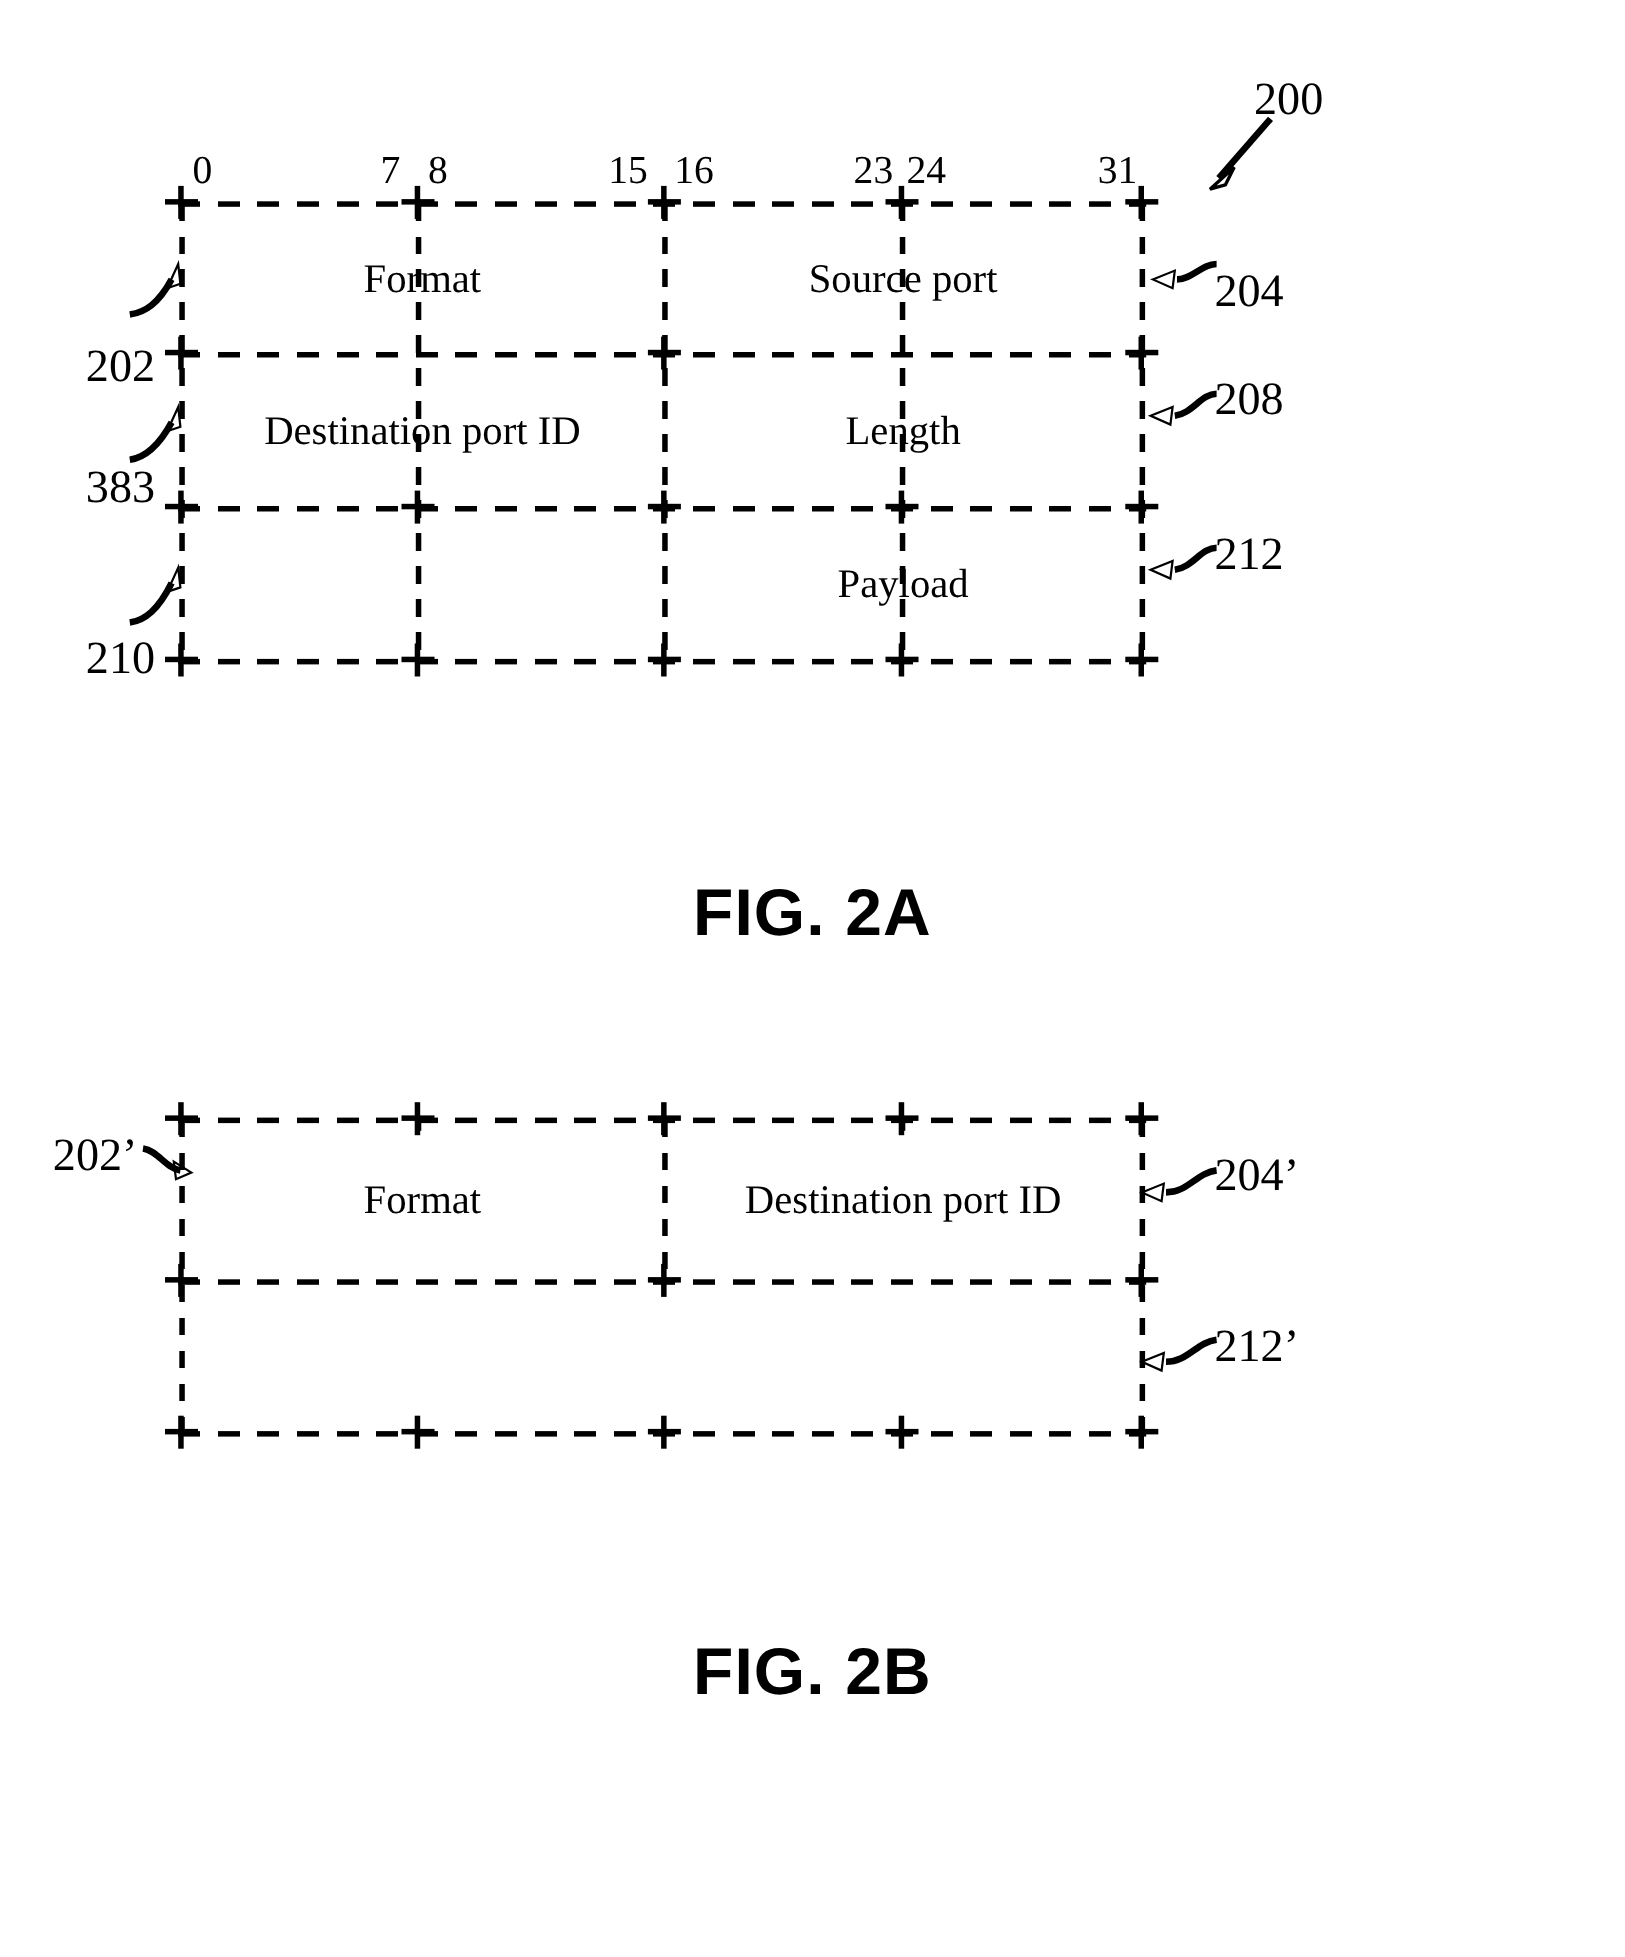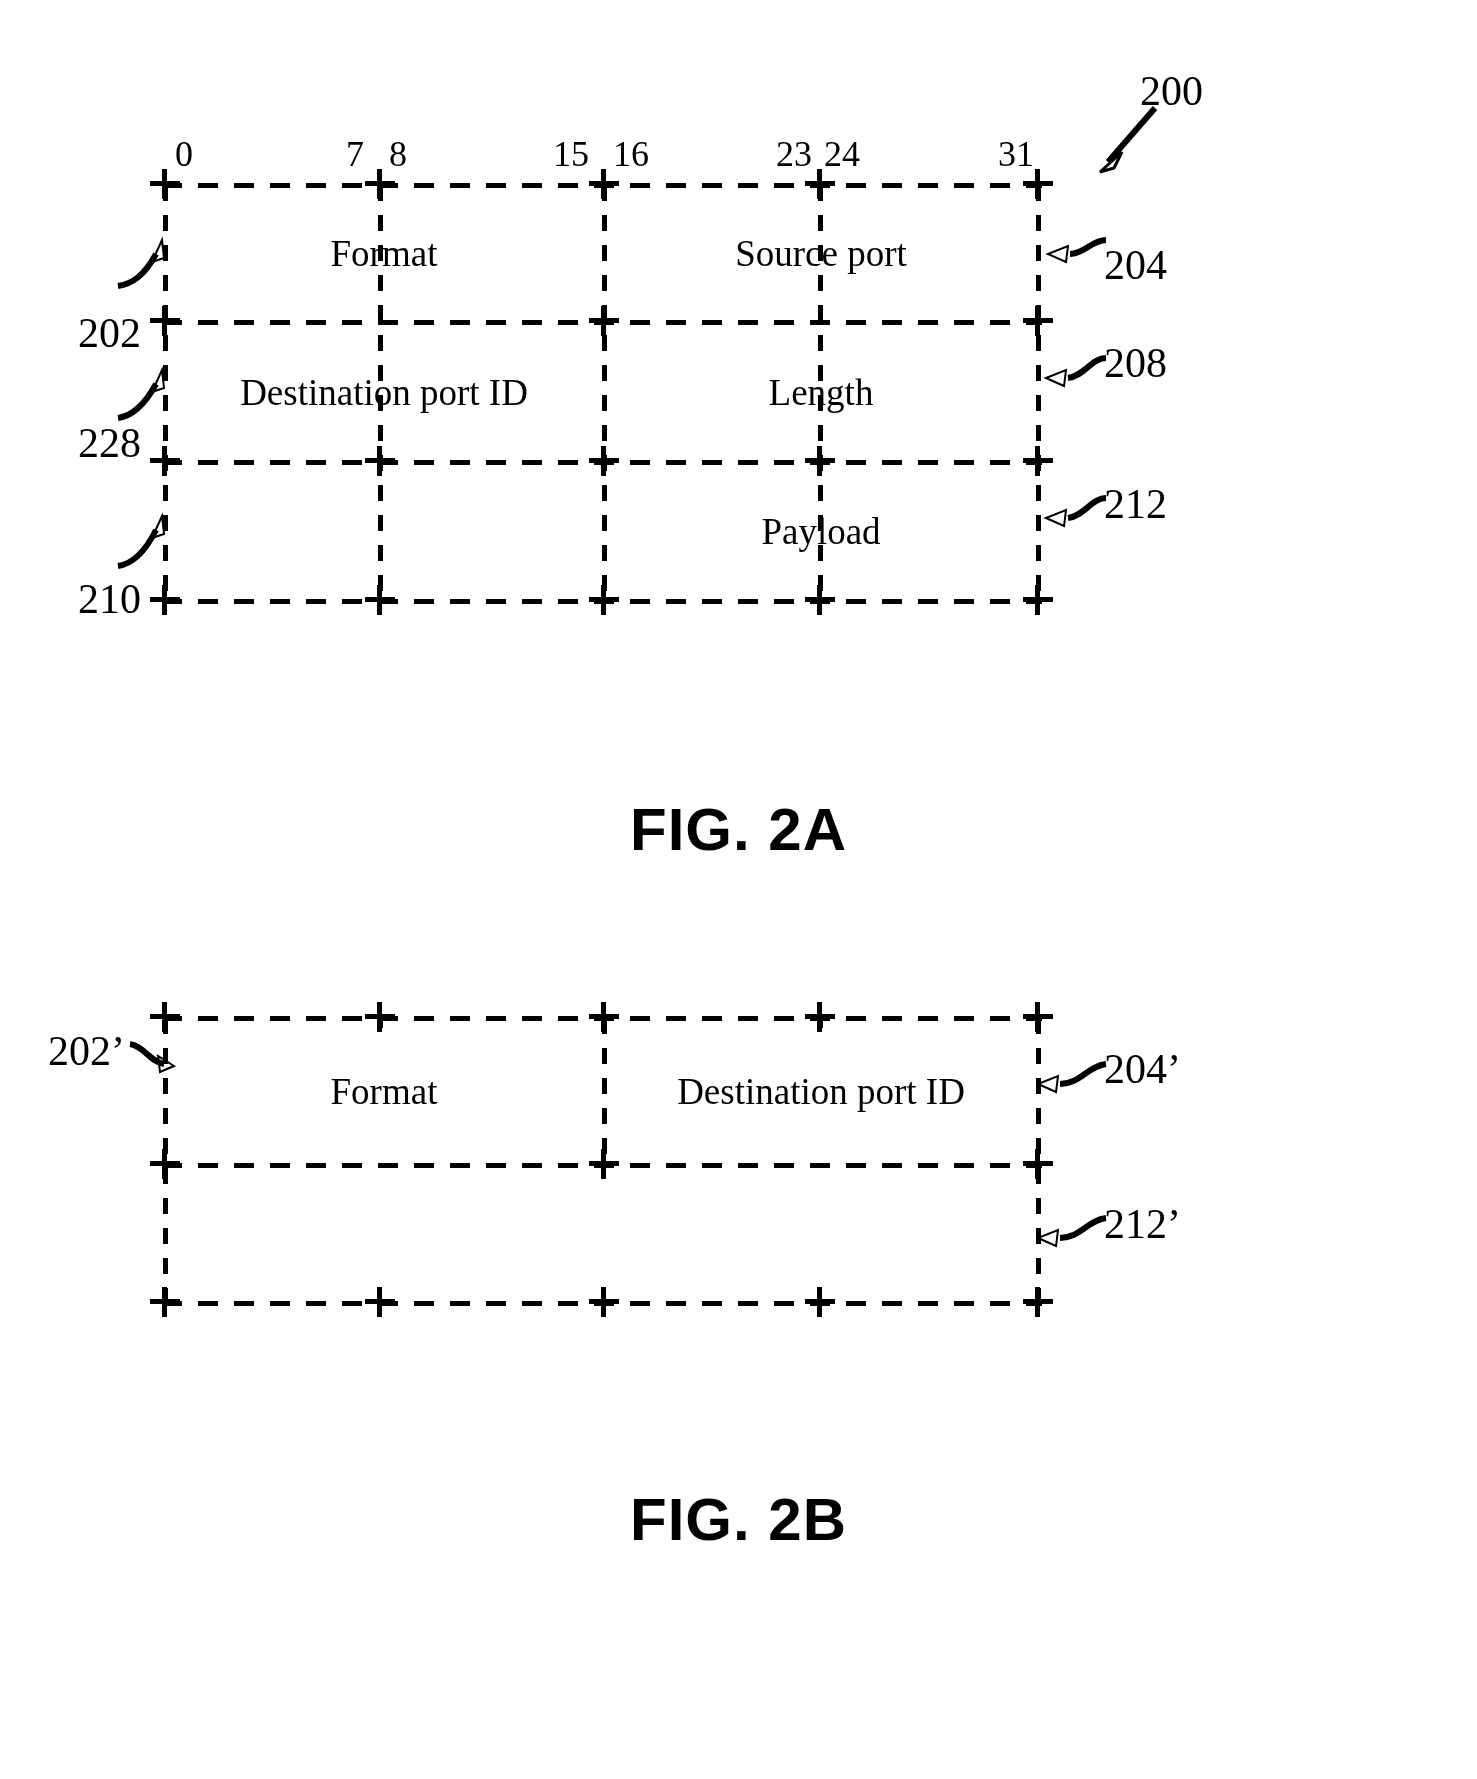--- a/index.html
+++ b/index.html
@@ -115,21 +115,21 @@
       <path d="M95 8 L48 62" stroke-width="6"></path>
       <path d="M40 72 L62 52 L54 68 Z" fill="#000" stroke="#000" stroke-width="3"></path>
     </svg>
 
     <div class="txt refnum" style="left:78px;top:284px;margin-top:28px;">202</div>
     <svg class="leader" style="left:112px;top:232px;width:64px;height:58px;" viewBox="0 0 64 58">
       <path d="M6 54 C20 52 32 44 44 22" stroke-width="6"></path>
       <path d="M50 8 L40 30 L52 26 Z" fill="#000" stroke="#000" stroke-width="2"></path>
     </svg>
 
-    <div class="txt refnum" style="left:78px;top:422px;">228</div>
+    <div class="txt refnum" style="left:78px;top:422px;">383</div>
     <svg class="leader" style="left:112px;top:362px;width:64px;height:60px;" viewBox="0 0 64 60">
       <path d="M6 56 C20 54 32 44 44 22" stroke-width="6"></path>
       <path d="M50 8 L40 30 L52 26 Z" fill="#000" stroke="#000" stroke-width="2"></path>
     </svg>
 
     <div class="txt refnum" style="left:78px;top:578px;">210</div>
     <svg class="leader" style="left:112px;top:508px;width:64px;height:62px;" viewBox="0 0 64 62">
       <path d="M6 58 C20 56 32 46 44 22" stroke-width="6"></path>
       <path d="M50 8 L40 30 L52 26 Z" fill="#000" stroke="#000" stroke-width="2"></path>
     </svg>

